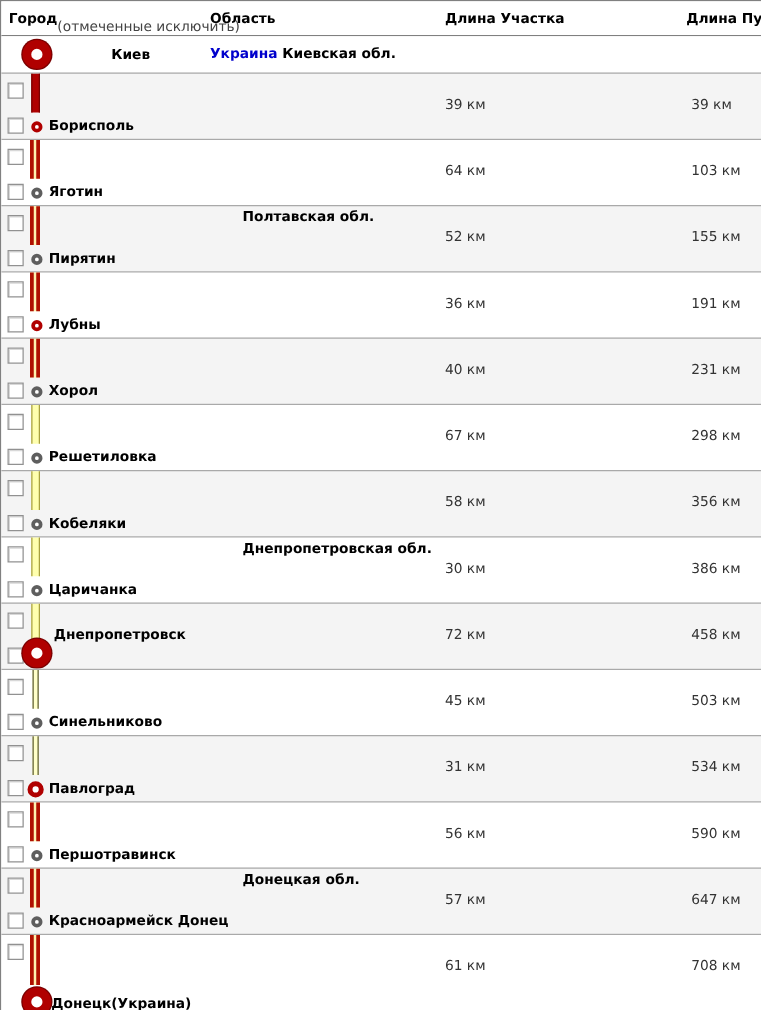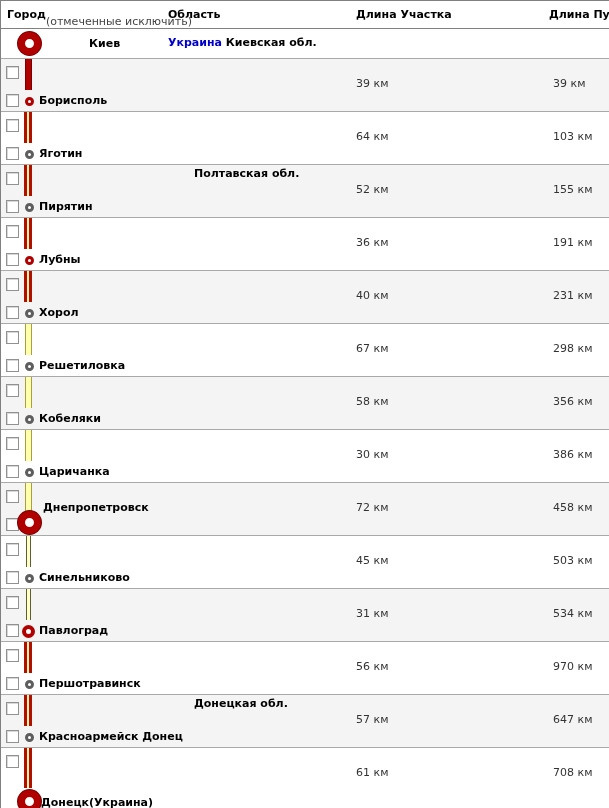--- a/index.html
+++ b/index.html
@@ -157,20 +157,21 @@
 
     <span class="seg">58 км</span>
     <span class="total">356 км</span>
   </div>
       <div class="row">
     <input type="checkbox" class="cb cb-road" style="">
     <div class="road road--regional"></div>
     <input type="checkbox" class="cb cb-city" style="">
     <div class="marker marker--small-gray"></div>
     <span class="city">Царичанка</span>
+    <span class="region">Днепропетровская обл.</span>
     <span class="seg">30 км</span>
     <span class="total">386 км</span>
   </div>
       <div class="row alt bigcity">
     <input type="checkbox" class="cb cb-road" style="">
     <div class="road road--regional"></div>
     <input type="checkbox" class="cb cb-city" style="">
     <div class="marker marker--large-red"></div>
     <span class="city">Днепропетровск</span>
 
@@ -198,21 +199,21 @@
     <span class="total">534 км</span>
   </div>
       <div class="row">
     <input type="checkbox" class="cb cb-road" style="">
     <div class="road road--trunk"></div>
     <input type="checkbox" class="cb cb-city" style="">
     <div class="marker marker--small-gray"></div>
     <span class="city">Першотравинск</span>
 
     <span class="seg">56 км</span>
-    <span class="total">970 км</span>
+    <span class="total">590 км</span>
   </div>
       <div class="row alt">
     <input type="checkbox" class="cb cb-road" style="">
     <div class="road road--trunk"></div>
     <input type="checkbox" class="cb cb-city" style="">
     <div class="marker marker--small-gray"></div>
     <span class="city">Красноармейск Донец</span>
     <span class="region">Донецкая обл.</span>
     <span class="seg">57 км</span>
     <span class="total">647 км</span>

